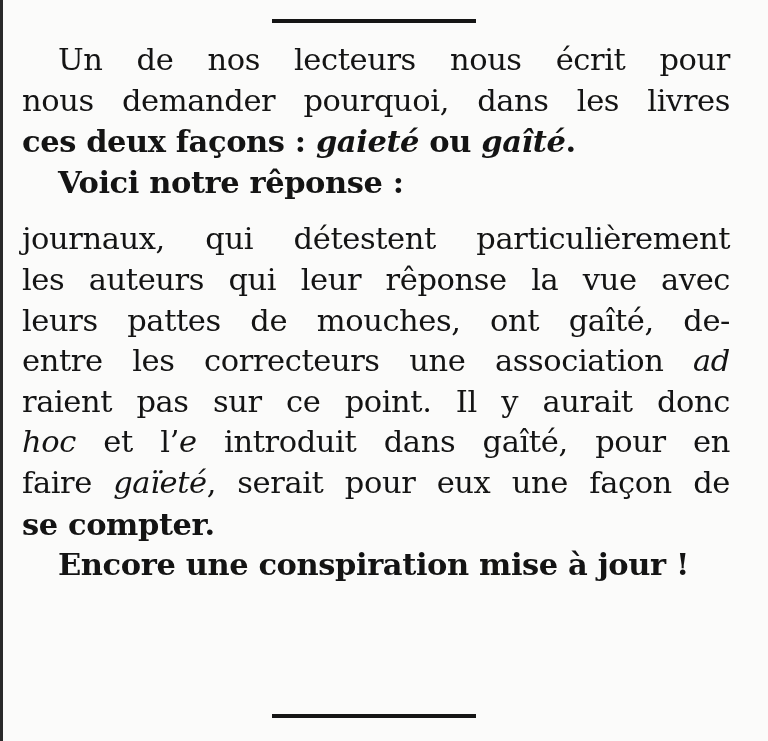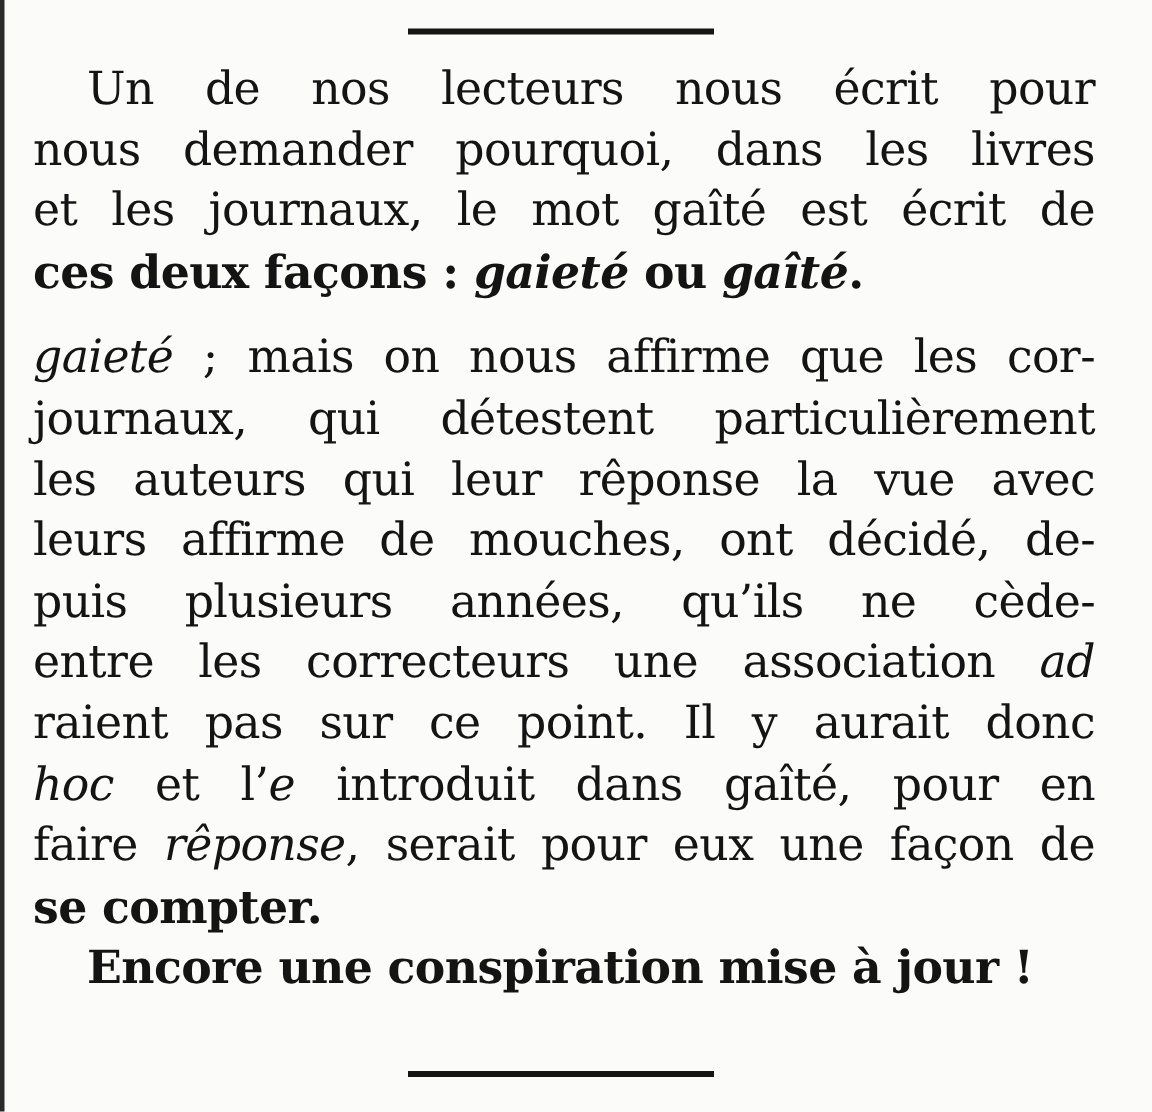--- a/index.html
+++ b/index.html
@@ -38,34 +38,34 @@
 </head>
 <body>
 
 <div class="col-rule"></div>
 <div class="sep top"></div>
 
 <div class="article">
   <div>
     <span class="line indent">Un de nos lecteurs nous écrit pour</span>
     <span class="line">nous demander pourquoi, dans les livres</span>
-    <span class="line">et les journaux, le mot gaîté est écrit de</span>
     <span class="line last"><span>ces deux façons : </span><span class="it">gaieté</span><span> ou </span><span class="it">gaîté</span><span>.</span></span>
+  </div>
+  <div>
+    <span class="line last indent">Voici notre rêponse :</span>
   </div>
   <div class="para-gap"></div>
   <div>
-    <span class="line"><span class="it">gaieté</span><span> ; mais on nous affirme que les cor-</span></span>
     <span class="line">journaux, qui détestent particulièrement</span>
     <span class="line">les auteurs qui leur rêponse la vue avec</span>
-    <span class="line">leurs affirme de mouches, ont décidé, de-</span>
-    <span class="line">puis plusieurs années, qu’ils ne cède-</span>
+    <span class="line">leurs pattes de mouches, ont gaîté, de-</span>
     <span class="line"><span>entre les correcteurs une association </span><span class="it">ad</span></span>
     <span class="line">raient pas sur ce point. Il y aurait donc</span>
     <span class="line"><span class="it">hoc</span><span> et l’</span><span class="it">e</span><span> introduit dans gaîté, pour en</span></span>
-    <span class="line"><span>faire </span><span class="it">rêponse</span><span>, serait pour eux une façon de</span></span>
+    <span class="line"><span>faire </span><span class="it">gaïeté</span><span>, serait pour eux une façon de</span></span>
     <span class="line last">se compter.</span>
   </div>
   <div>
     <span class="line last indent">Encore une conspiration mise à jour !</span>
   </div>
 </div>
 
 <div class="sep bottom"></div>
 
 </body></html>

